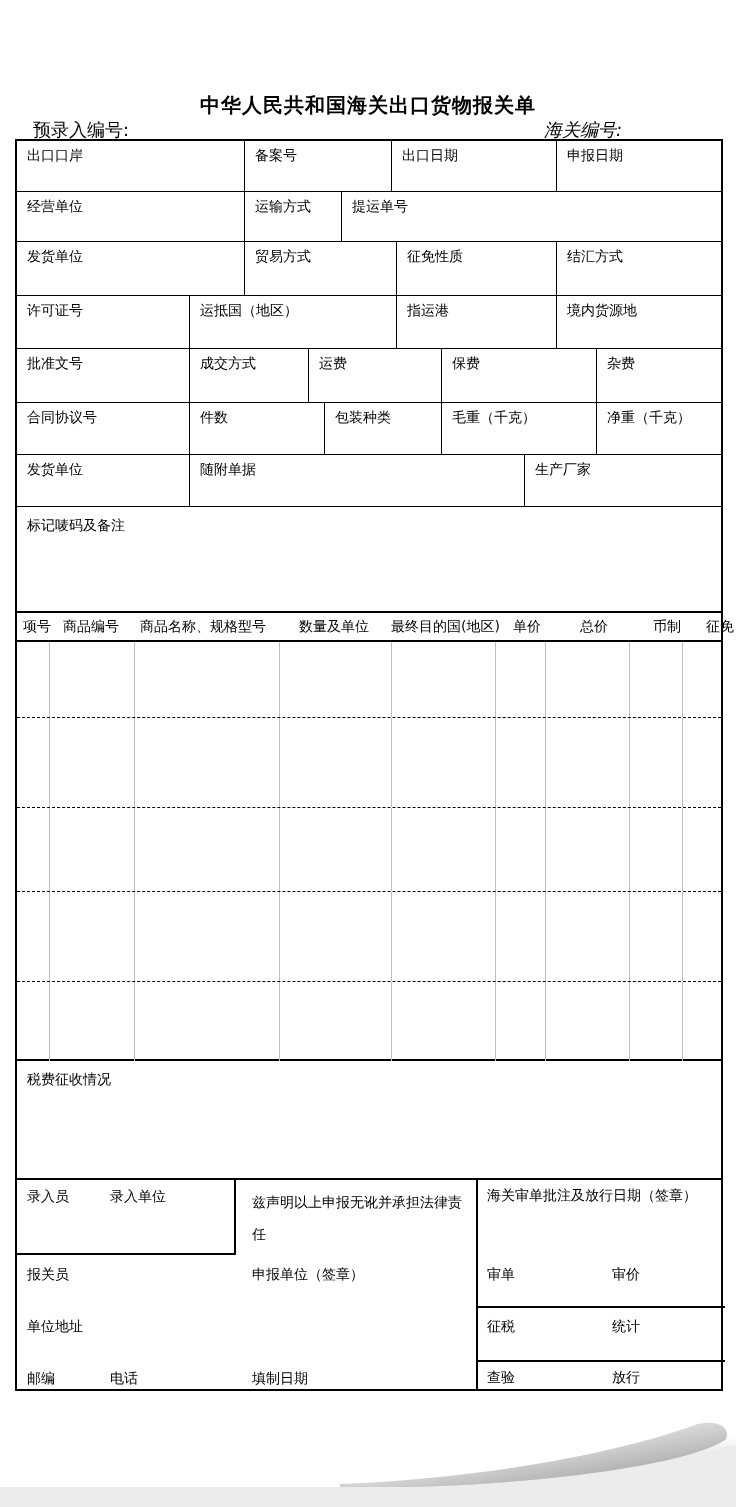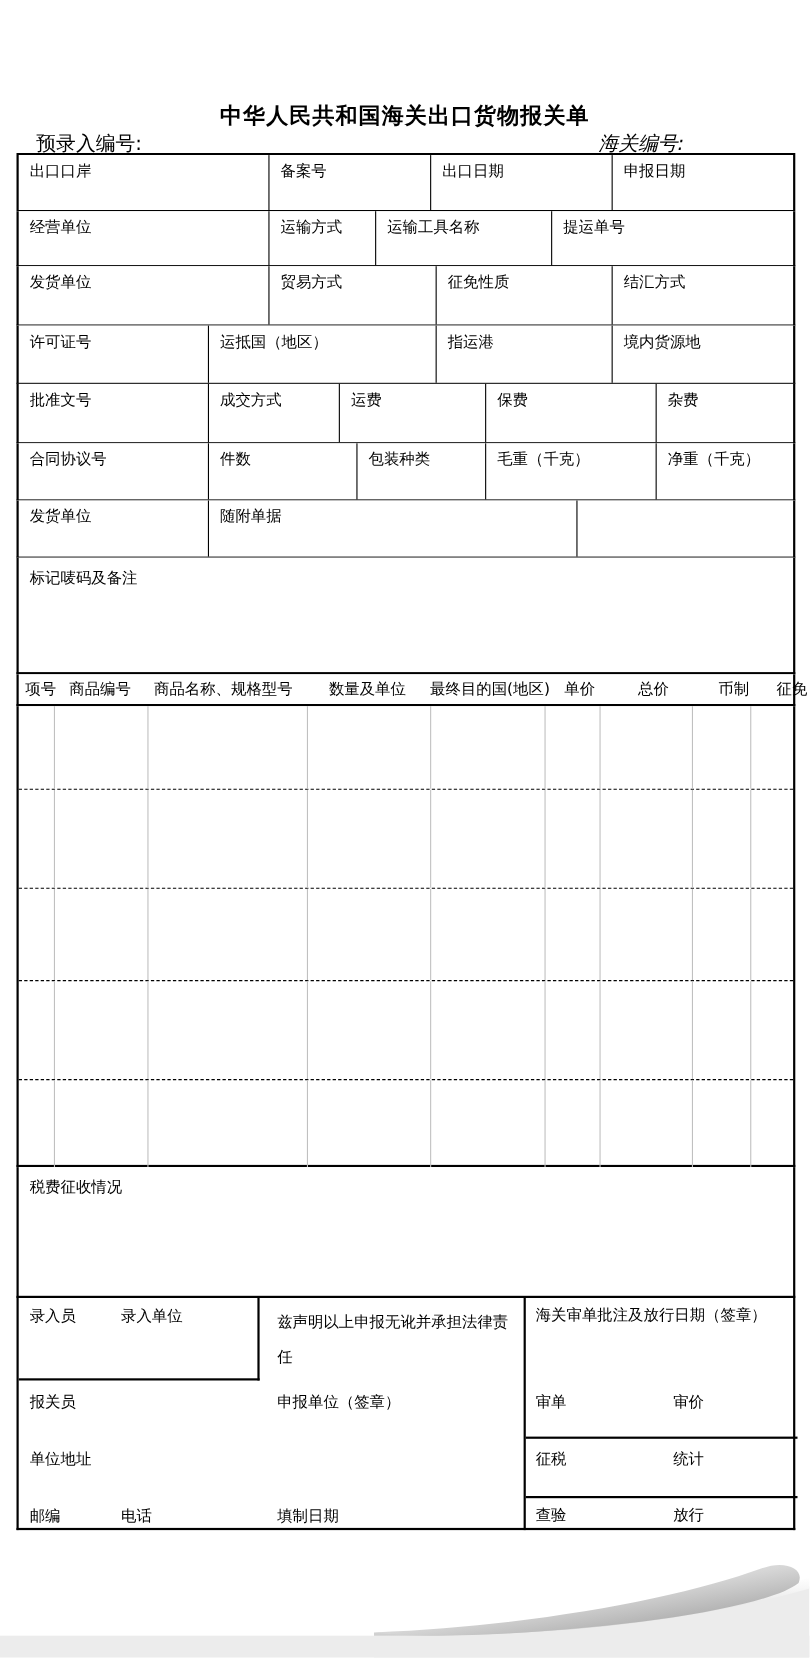--- a/index.html
+++ b/index.html
@@ -69,21 +69,20 @@
   <div class="band first r1">
     <div class="cell" style="width:228px">出口口岸</div>
     <div class="cell" style="width:147px">备案号</div>
     <div class="cell" style="width:165px">出口日期</div>
     <div class="cell nr">申报日期</div>
   </div>
 
   <div class="band r2">
     <div class="cell" style="width:228px">经营单位</div>
     <div class="cell" style="width:97px">运输方式</div>
-    <div class="cell" style="width:160px">运输工具名称</div>
     <div class="cell nr">提运单号</div>
   </div>
 
   <div class="band r3">
     <div class="cell" style="width:228px">发货单位</div>
     <div class="cell" style="width:152px">贸易方式</div>
     <div class="cell" style="width:160px">征免性质</div>
     <div class="cell nr">结汇方式</div>
   </div>
 
@@ -106,20 +105,21 @@
     <div class="cell" style="width:173px">合同协议号</div>
     <div class="cell" style="width:135px">件数</div>
     <div class="cell" style="width:117px">包装种类</div>
     <div class="cell" style="width:155px">毛重（千克）</div>
     <div class="cell nr">净重（千克）</div>
   </div>
 
   <div class="band r7">
     <div class="cell" style="width:173px">发货单位</div>
     <div class="cell" style="width:335px">随附单据</div>
+    <div class="cell nr">生产厂家</div>
   </div>
 
   <div class="band r8 thick">
     <div class="cell nr">标记唛码及备注</div>
   </div>
 
   <div class="band ghead thick">
     <span style="left:6px">项号</span>
     <span style="left:46px">商品编号</span>
     <span style="left:123px">商品名称、规格型号</span>

